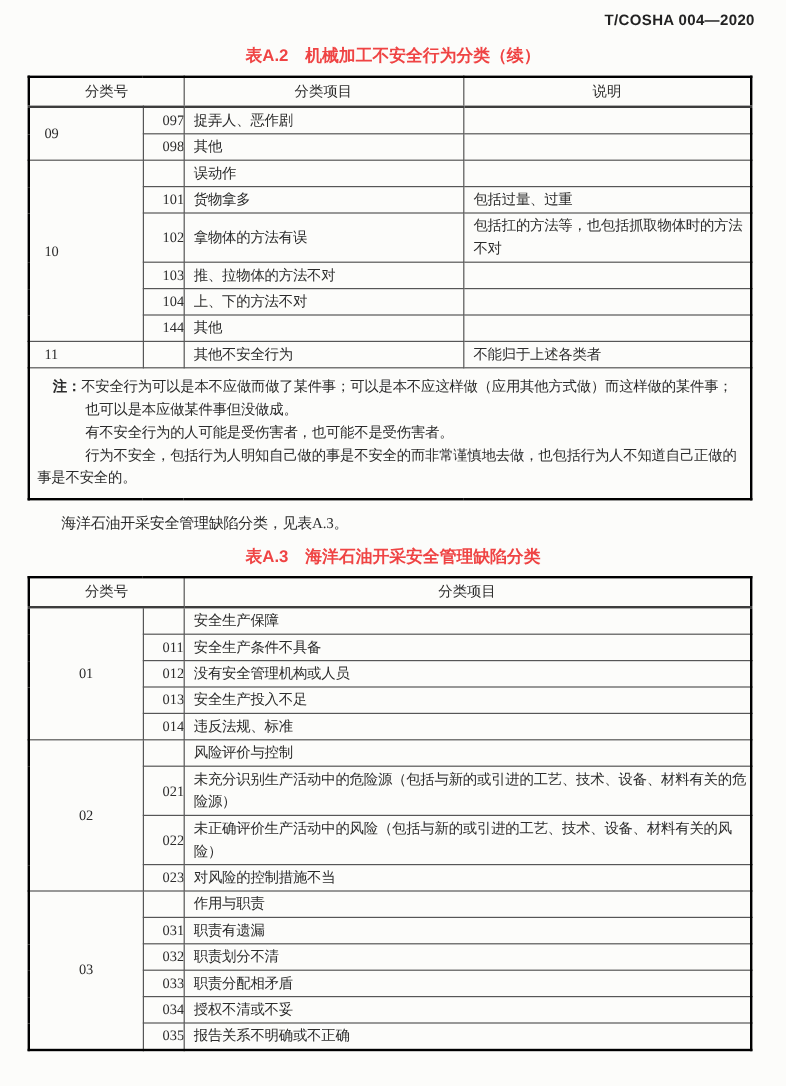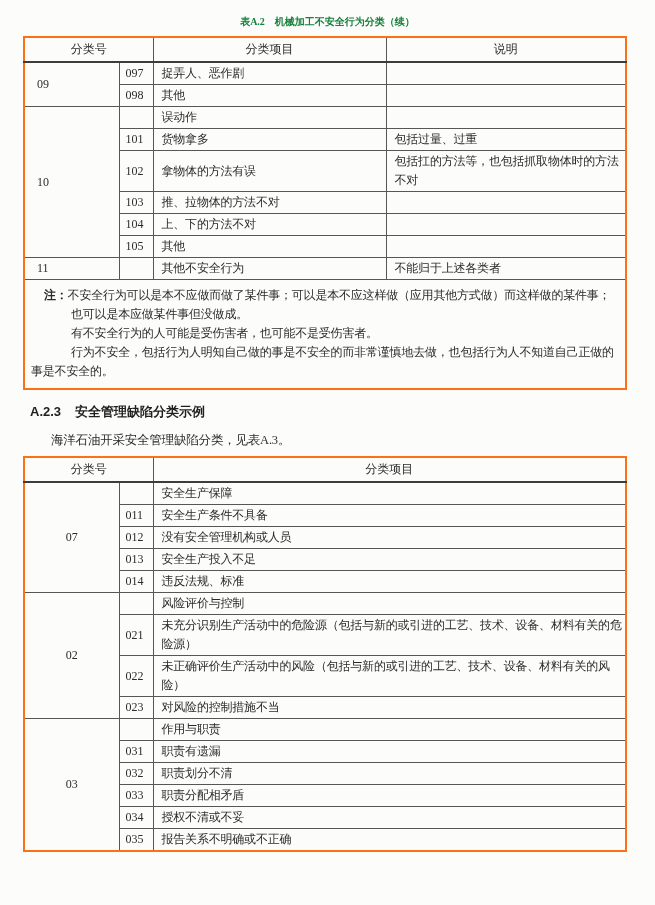--- a/index.html
+++ b/index.html
@@ -24,51 +24,51 @@
   .doc-number {
     font-family:"Liberation Sans","DejaVu Sans",sans-serif;
     font-weight:bold;
     font-size:12.5px;
     letter-spacing:0.3px;
     color:#222;
   }
   .table-caption {
     margin-top:15px;
     text-align:center;
-    font-family:Liberation Serif, serif;
+    font-family:Liberation Sans, sans-serif;
     font-weight:bold;
-    font-size:10px;
-    color:#15803d;
+    font-size:14px;
+    color:#ef4444;
   }
   .caption-a3 { margin-top:10px; }
   .tbl {
     border-collapse:collapse;
     table-layout:fixed;
     width:602px;
     margin:7px 0 0 23px;
     font-size:12px;
-    border:2px solid #f97316;
+    border:2px solid #000000;
   }
   .tbl td, .tbl th {
     border:1px solid #565656;
     padding:1px 8px;
     line-height:19px;
     vertical-align:middle;
     overflow:hidden;
   }
   .tbl thead th {
     border-bottom-width:2px;
     border-bottom-color:#3d3d3d;
     text-align:center;
     font-weight:normal;
     height:21px;
   }
   .a2 tbody tr { height:22px; }
   .a3 tbody tr { height:21px; }
-  td.code { padding:1px 6px; }
+  td.code { padding:1px 16px; }
   .a2 td.g { text-align:left; padding:1px 2px 1px 12px; vertical-align:middle;margin-left:48px; }
   .a3 td.g { text-align:center; padding:1px 2px; vertical-align:middle; }
   td.item, td.note { letter-spacing:-0.2px; padding-right:2px; }
   td.fn { padding:6px 6px 7px 6px;border-radius:30px; }
   td.fn p { margin:0; line-height:19px; letter-spacing:-0.2px; }
   .fn-p1 { padding-left:40px; text-indent:-27px; }
   .fn-ind { text-indent:40px; }
   .fn-label { font-family:"Liberation Sans","DejaVu Sans",sans-serif; font-weight:bold; }
   .sec-heading {
     margin:13px 0 0 30px;
@@ -82,20 +82,23 @@
     margin:11px 0 0 51px;
     font-size:12.5px;
     letter-spacing:-0.2px;
   }
 </style>
 </head>
 <body>
 
 <div class="page">
 
+  <div class="doc-header">
+    <span class="doc-number">T/COSHA 004—2020</span>
+  </div>
 
   <div class="table-caption">表A.2　机械加工不安全行为分类（续）</div>
 
   <table class="tbl a2">
     <colgroup>
         <col style="width:95px">
         <col style="width:34px">
         <col style="width:233px">
         <col style="width:240px">
       </colgroup>
@@ -138,62 +141,60 @@
         <td class="code">103</td>
         <td class="item">推、拉物体的方法不对</td>
         <td class="note"></td>
       </tr>
       <tr>
         <td class="code">104</td>
         <td class="item">上、下的方法不对</td>
         <td class="note"></td>
       </tr>
       <tr>
-        <td class="code">105</td>
+        <td class="code">144</td>
         <td class="item">其他</td>
         <td class="note"></td>
       </tr>
       <tr>
         <td class="g">11</td>
         <td class="code"></td>
         <td class="item">其他不安全行为</td>
         <td class="note">不能归于上述各类者</td>
       </tr>
       <tr>
         <td class="fn" colspan="4">
           <p class="fn-p1"><span class="fn-label">注：</span><span>不安全行为可以是本不应做而做了某件事；可以是本不应这样做（应用其他方式做）而这样做的某件事；也可以是本应做某件事但没做成。</span></p>
           <p class="fn-ind">有不安全行为的人可能是受伤害者，也可能不是受伤害者。</p>
           <p class="fn-ind">行为不安全，包括行为人明知自己做的事是不安全的而非常谨慎地去做，也包括行为人不知道自己正做的事是不安全的。</p>
         </td>
       </tr>
     </tbody>
   </table>
 
-  <div class="sec-heading">
-    <span class="sec-num">A.2.3</span><span>安全管理缺陷分类示例</span>
-  </div>
 
   <p class="sec-para">海洋石油开采安全管理缺陷分类，见表A.3。</p>
 
+  <div class="table-caption caption-a3">表A.3　海洋石油开采安全管理缺陷分类</div>
 
   <table class="tbl a3">
     <colgroup>
         <col style="width:95px">
         <col style="width:34px">
         <col style="width:473px">
       </colgroup>
     <thead>
       <tr>
         <th colspan="2">分类号</th>
         <th>分类项目</th>
       </tr>
     </thead>
     <tbody>
       <tr>
-        <td class="g" rowspan="5">07</td>
+        <td class="g" rowspan="5">01</td>
         <td class="code"></td>
         <td class="item">安全生产保障</td>
       </tr>
       <tr>
         <td class="code">011</td>
         <td class="item">安全生产条件不具备</td>
       </tr>
       <tr>
         <td class="code">012</td>
         <td class="item">没有安全管理机构或人员</td>

